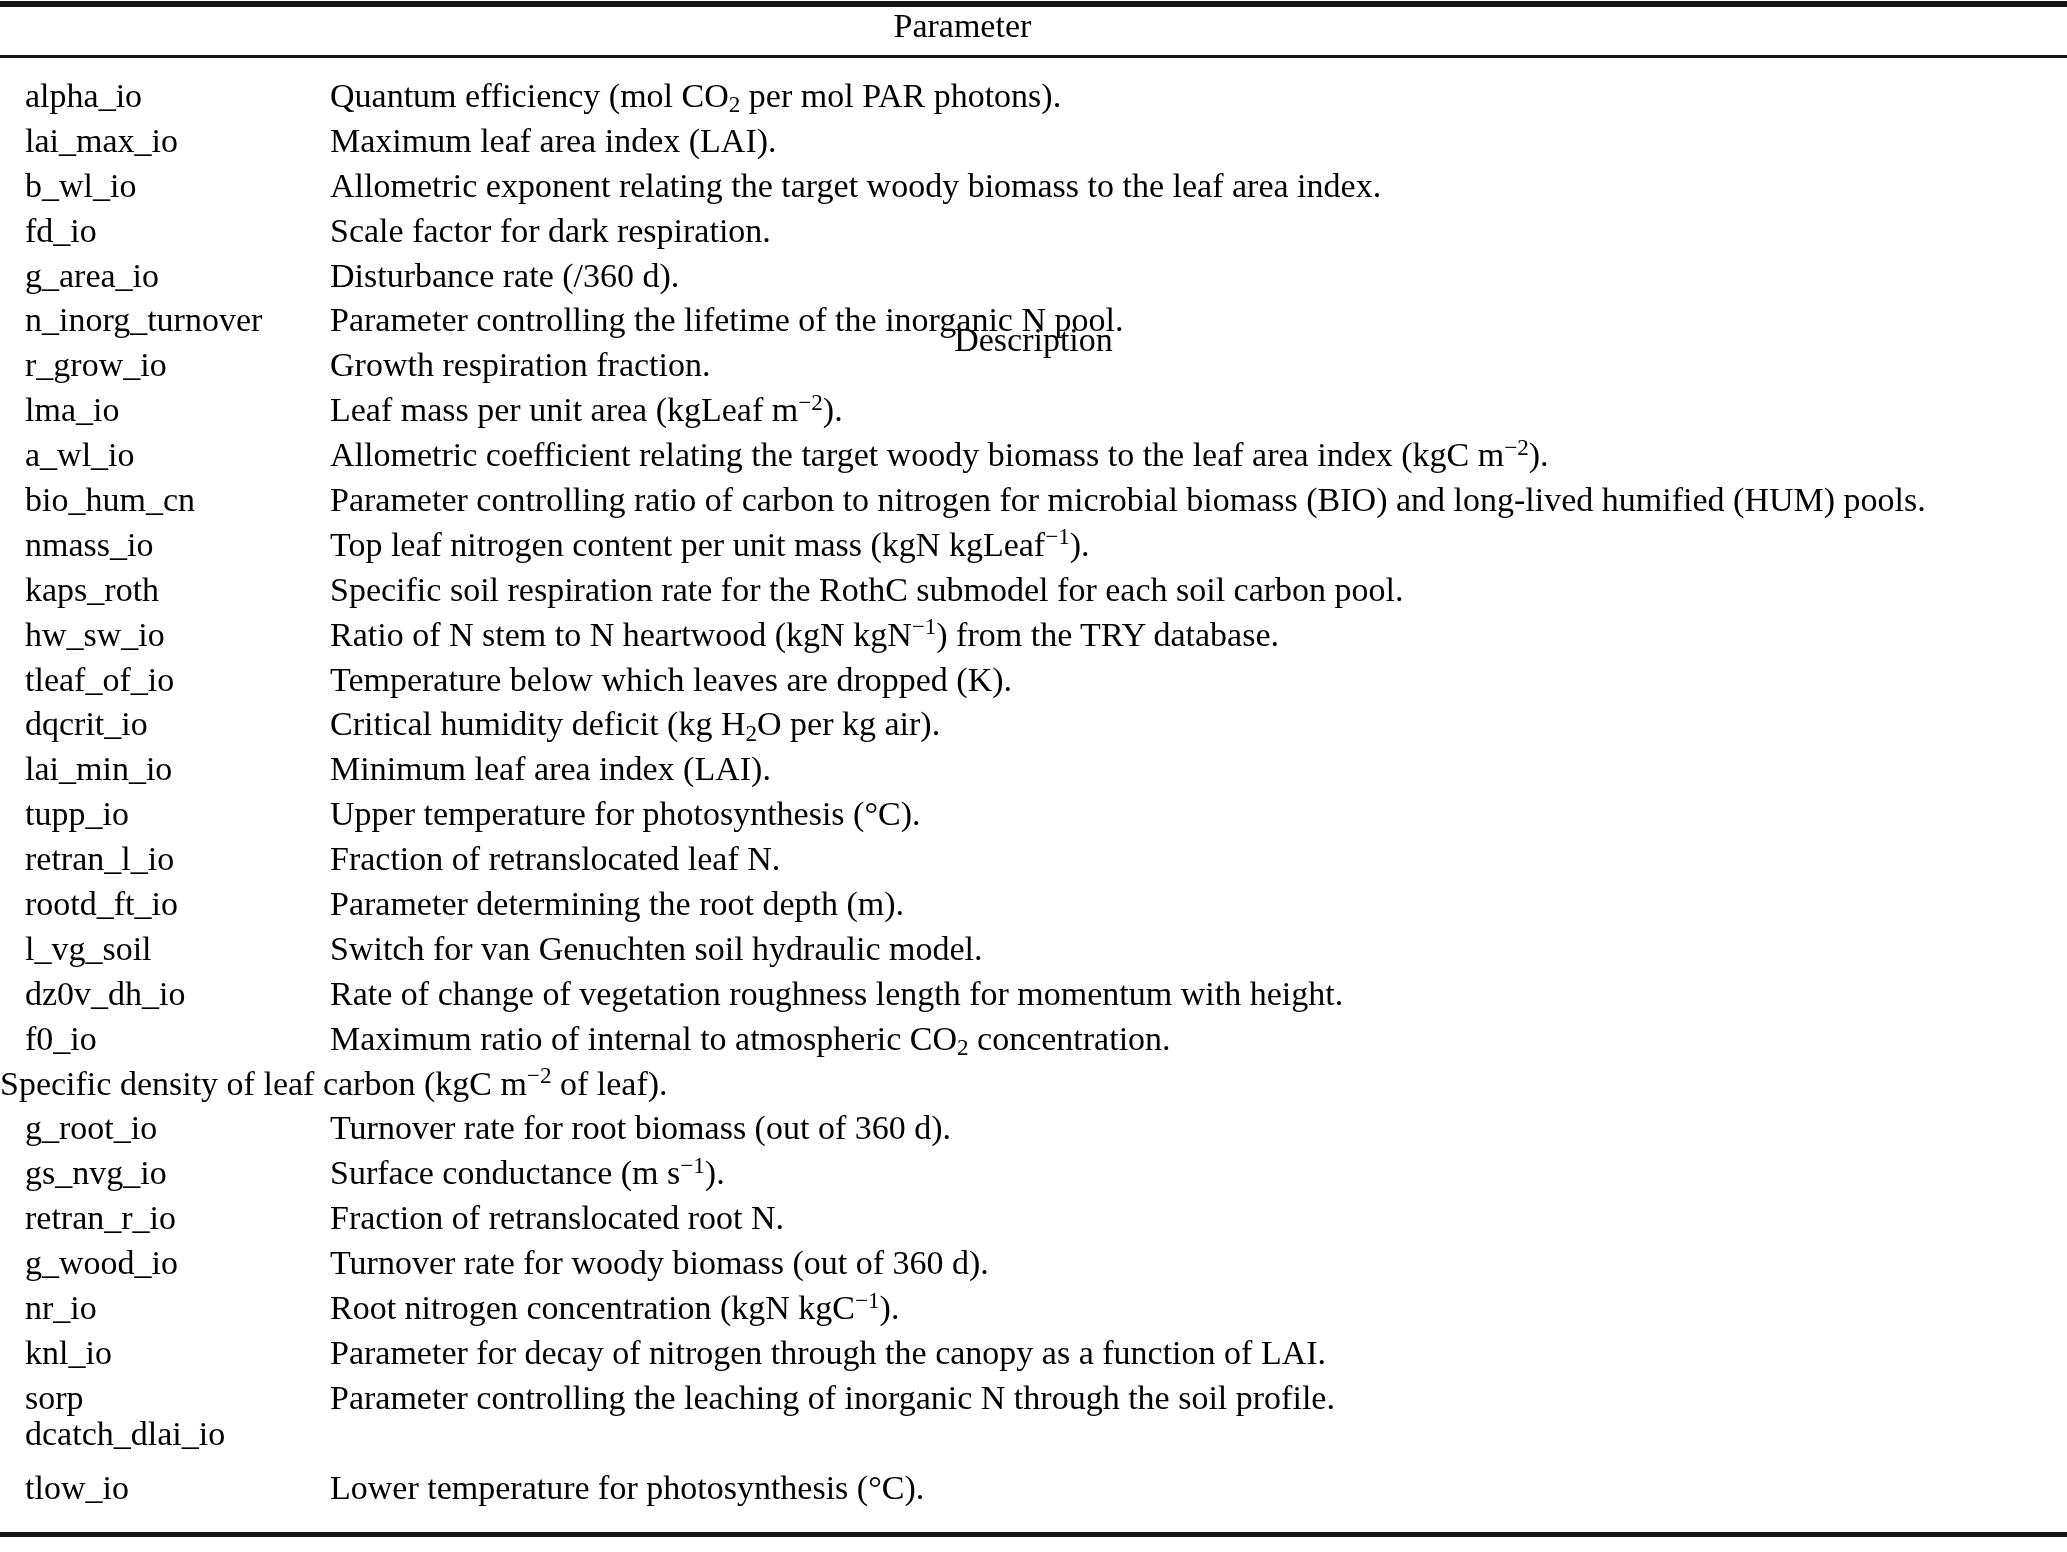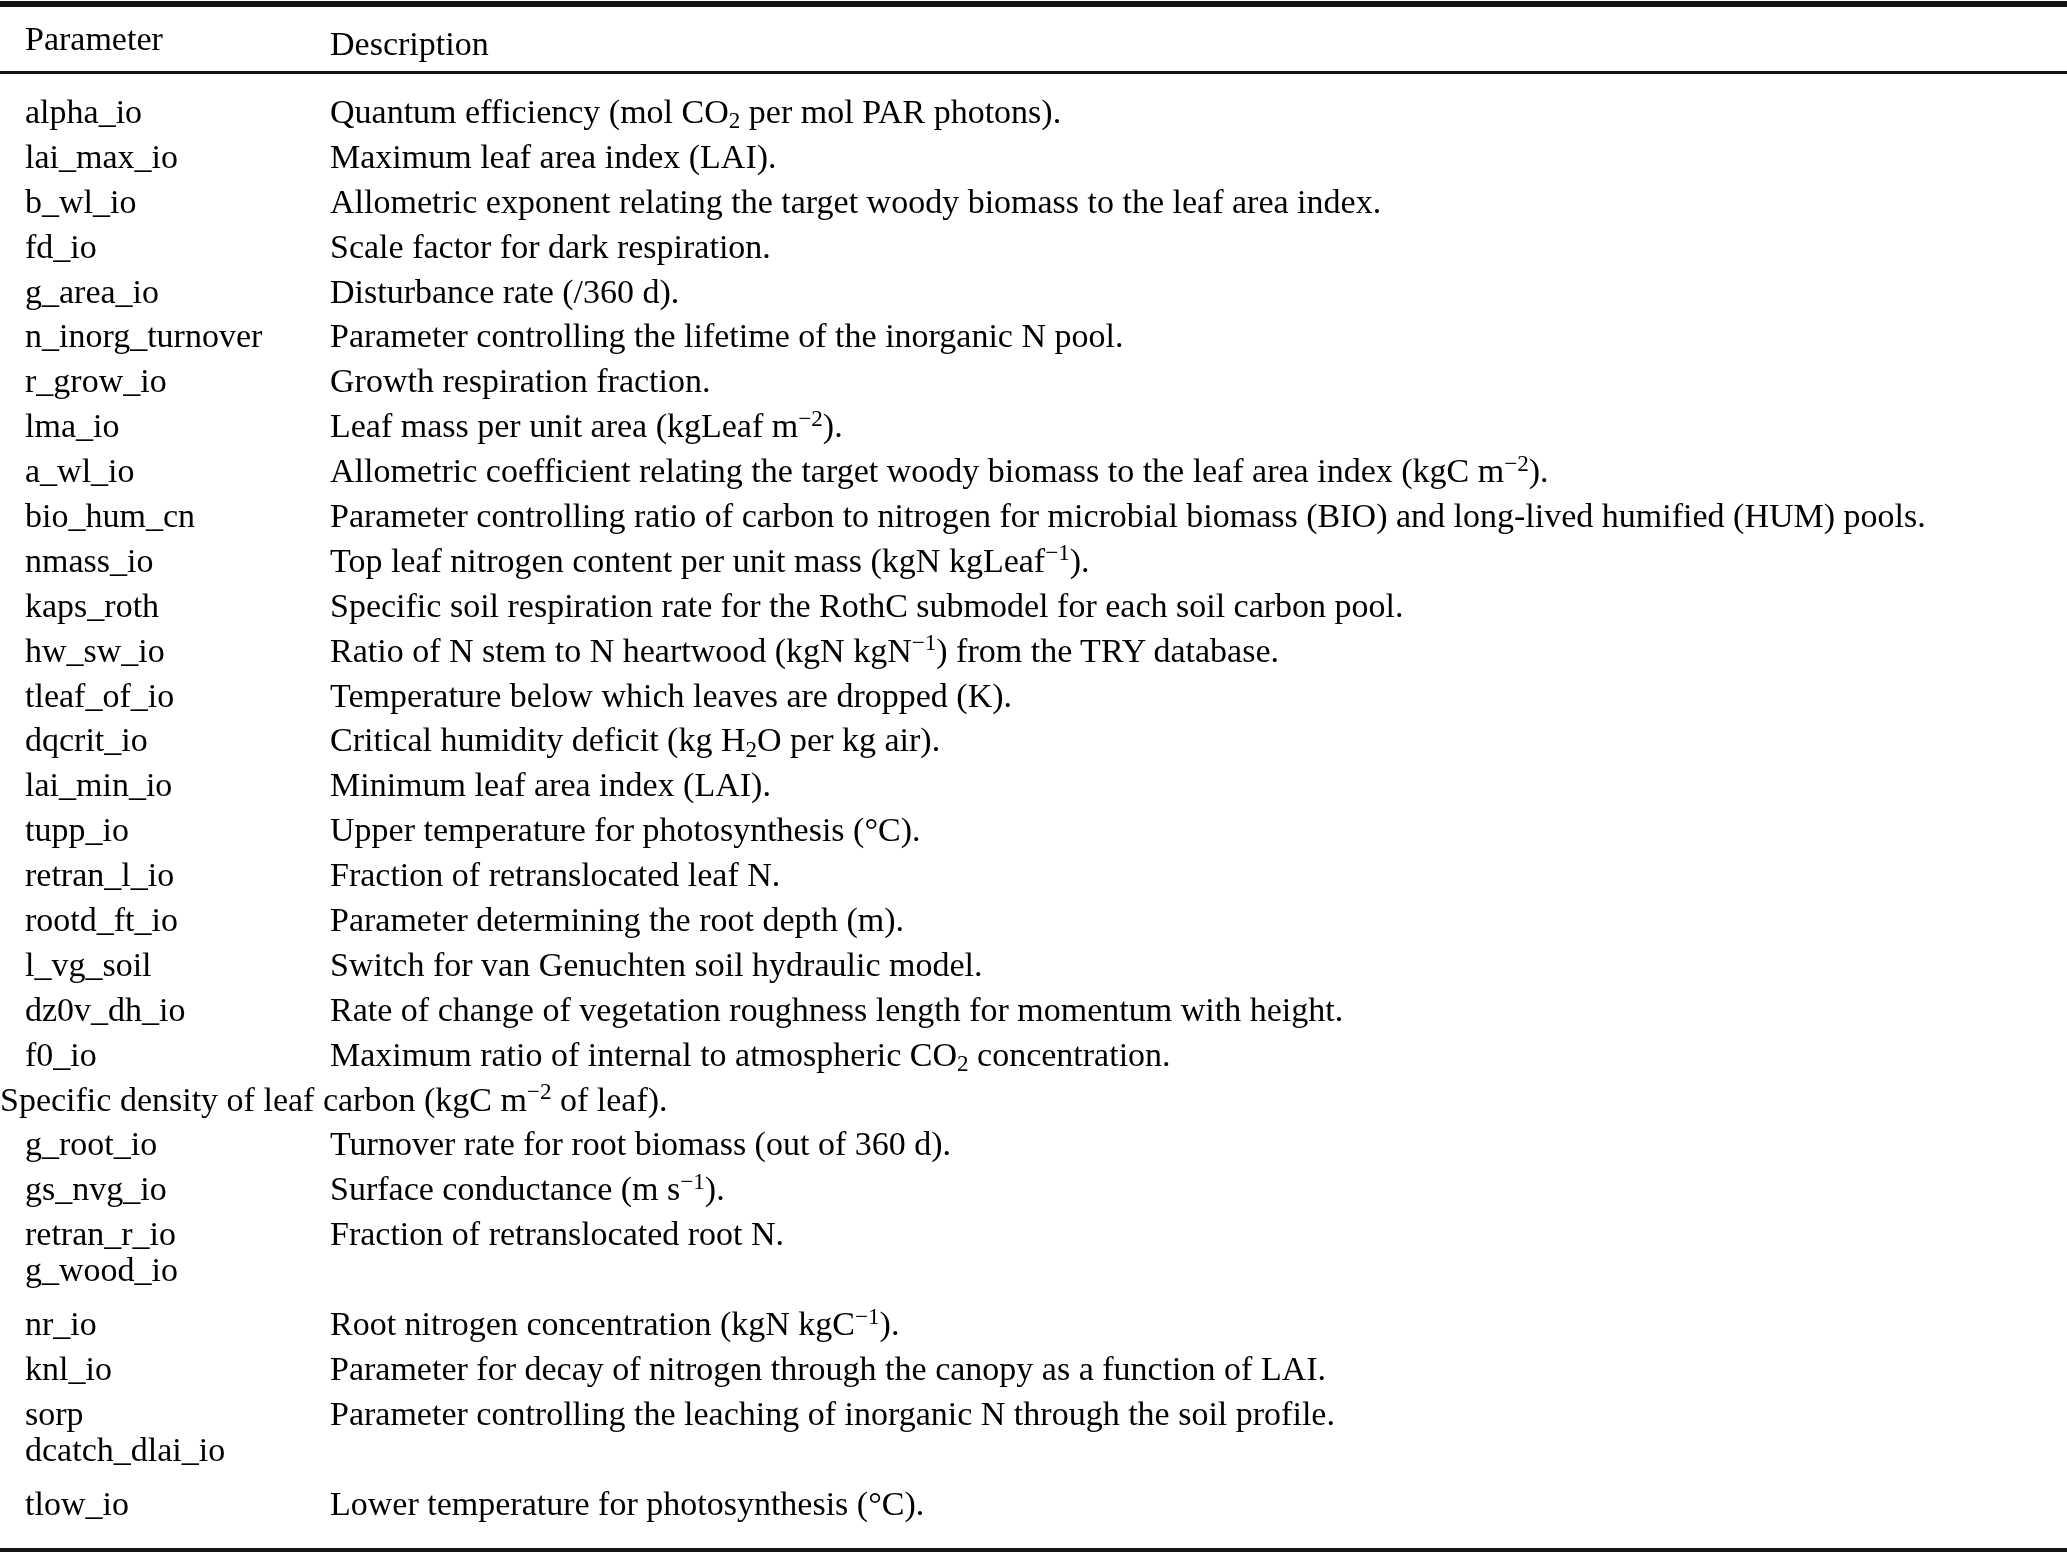--- a/index.html
+++ b/index.html
@@ -21,24 +21,25 @@
   }
   .rule {
     width: 100%;
     background: #141414;
   }
   .rule-thick { height: 6px; }
   .rule-thin  { height: 3px; }
   .rule-bottom { height: 5px; }
 
   .header-row {
-    height: 64px;
+    height: 48px;
     display: flex;
     align-items: center;
     font-size: 34px;
+    flex-direction: column;
   }
   .col-param {
     padding-left: 25px;
     width: 305px;
     flex: 0 0 305px;
     white-space: nowrap;
   }
   .col-desc {
     flex: 1 1 auto;
     white-space: nowrap;
@@ -207,20 +208,21 @@
     <div class="col-desc">Surface conductance (m s<sup>−1</sup>).</div>
   </div>
 
   <div class="trow">
     <div class="col-param">retran_r_io</div>
     <div class="col-desc">Fraction of retranslocated root N.</div>
   </div>
 
   <div class="trow">
     <div class="col-param">g_wood_io</div>
+    <div class="col-desc">Turnover rate for woody biomass (out of 360 d).</div>
   </div>
 
   <div class="trow">
     <div class="col-param">nr_io</div>
     <div class="col-desc">Root nitrogen concentration (kgN kgC<sup>−1</sup>).</div>
   </div>
 
   <div class="trow">
     <div class="col-param">knl_io</div>
     <div class="col-desc">Parameter for decay of nitrogen through the canopy as a function of LAI.</div>

